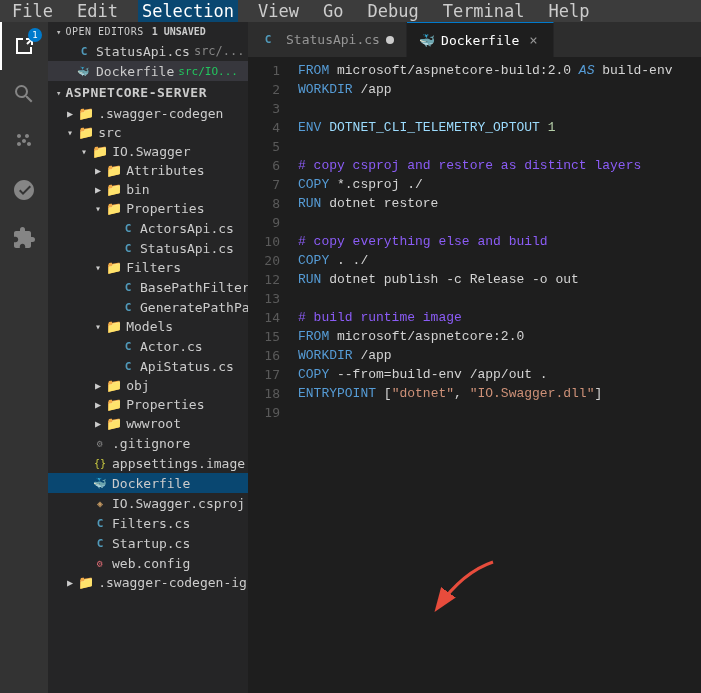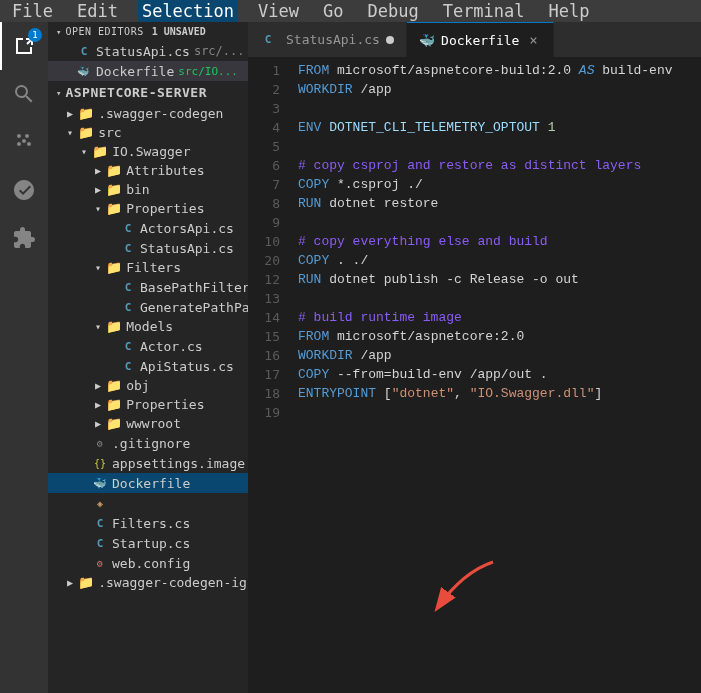--- a/index.html
+++ b/index.html
@@ -444,20 +444,21 @@
 
       <div class="tree-item selected" style="padding-left:28px;">
         <span class="tree-arrow" style="width:16px;"></span>
         <span class="file-icon icon-docker" style="font-size:11px;">🐳</span>
         <span>Dockerfile</span>
       </div>
 
       <div class="tree-item" style="padding-left:28px;">
         <span class="tree-arrow" style="width:16px;"></span>
         <span class="file-icon" style="color:#cb9e64; font-size:10px;">◈</span>
+        <span>IO.Swagger.csproj</span>
       </div>
 
       <div class="tree-item" style="padding-left:28px;">
         <span class="tree-arrow" style="width:16px;"></span>
         <span class="file-icon icon-c">C</span>
         <span>Filters.cs</span>
       </div>
 
       <div class="tree-item" style="padding-left:28px;">
         <span class="tree-arrow" style="width:16px;"></span>

